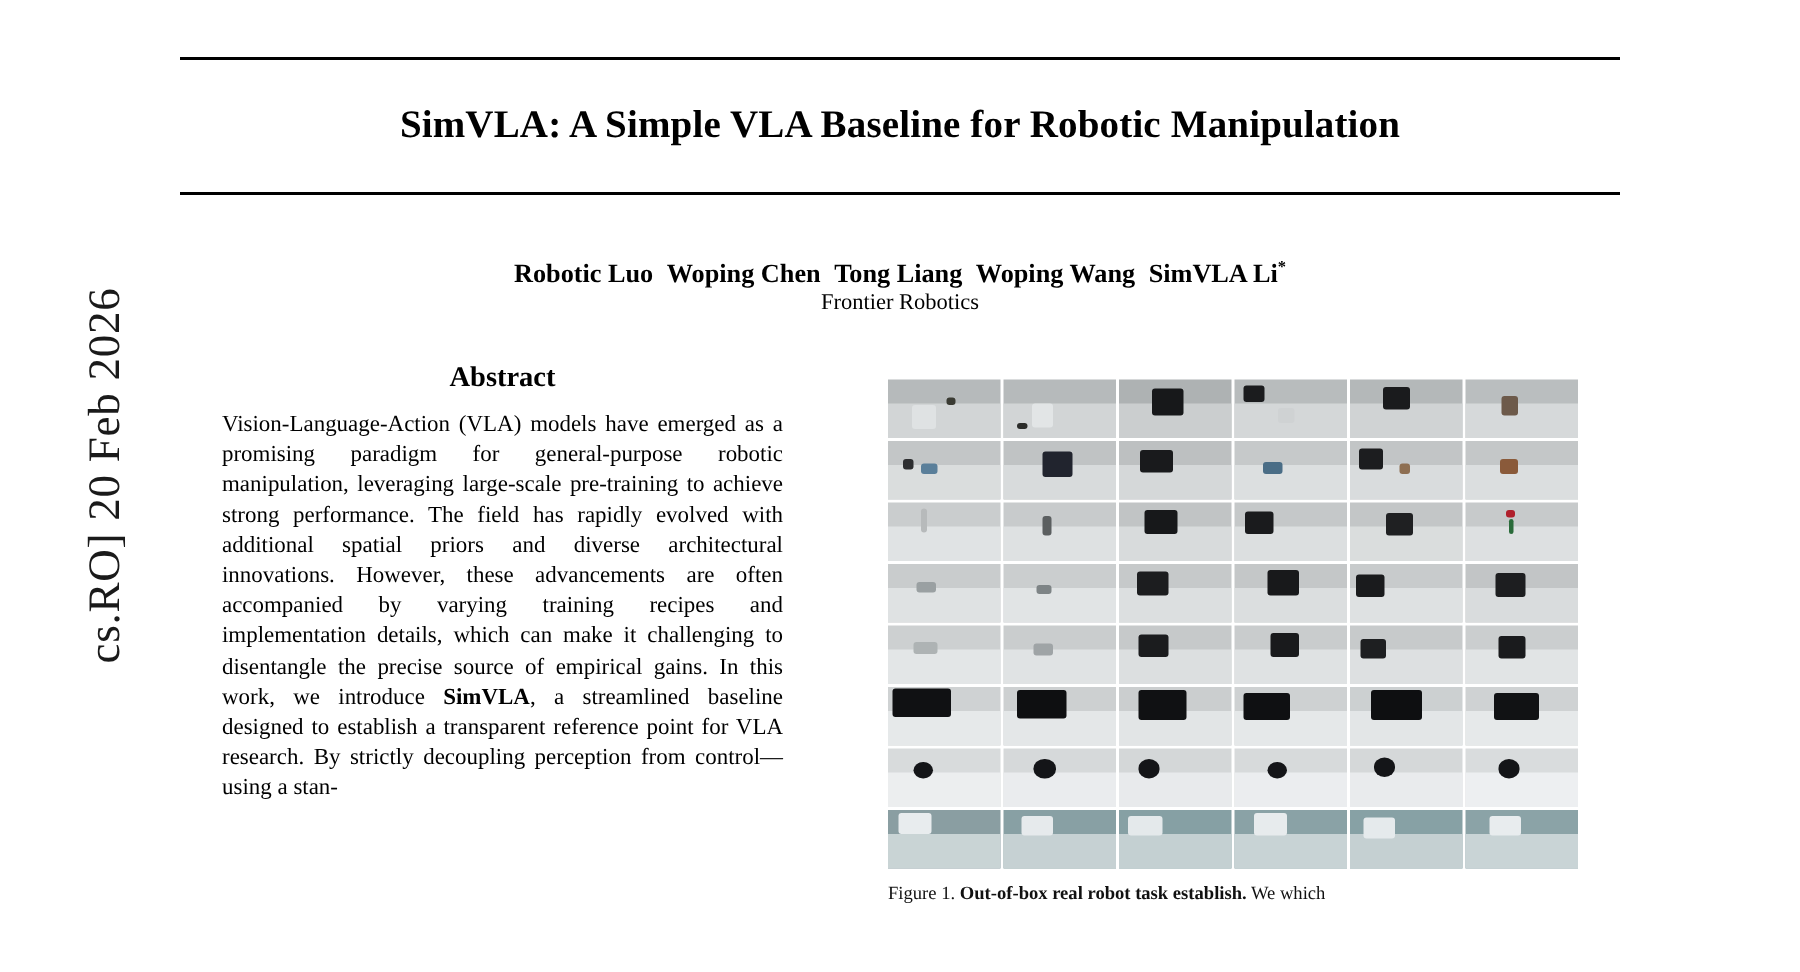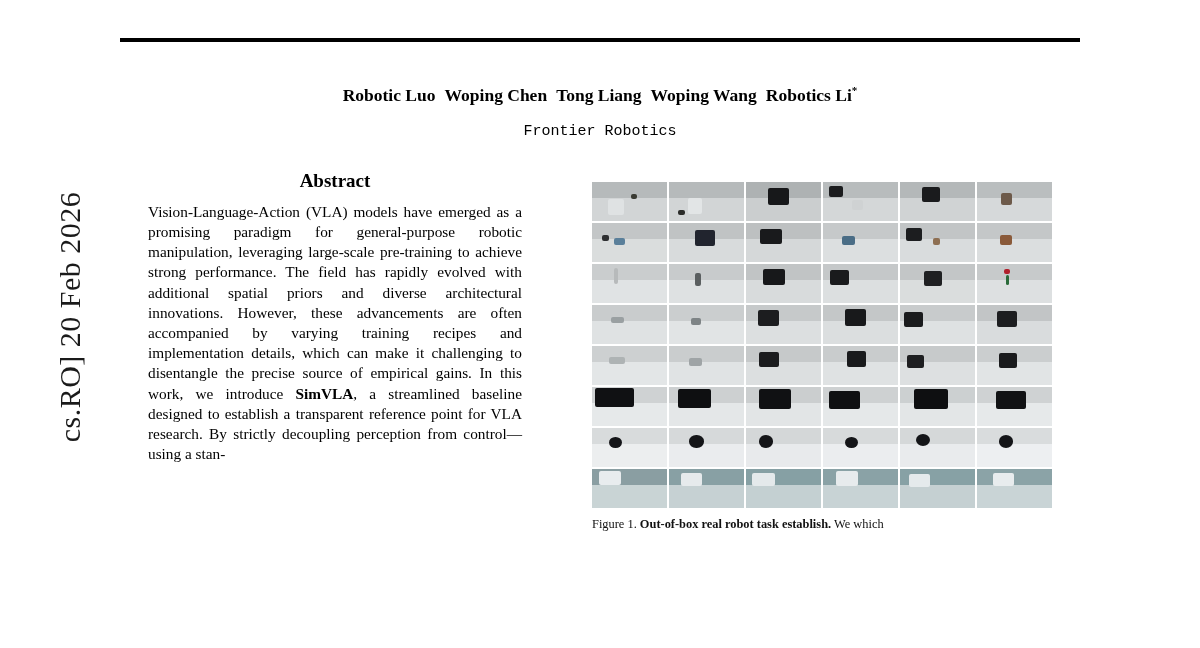--- a/index.html
+++ b/index.html
@@ -71,22 +71,22 @@
     font-weight: bold;
     margin-top: 42px;
     font-family: "Liberation Serif", serif;
   }
   .authors .sep { display: inline-block; width: 9px; }
   .authors sup { font-size: 11px; font-weight: bold; vertical-align: super; }
 
   .affiliation {
     text-align: center;
     font-size: 15px;
-    margin-top: 17px;
-    font-family: Liberation Mono, monospace;
+    margin-top: 1px;
+    font-family: Liberation Serif, serif;
   }
 
   .columns {
     display: flex;
     margin-top: 30px;
     padding: 0 48px 0 48px;
     box-sizing: border-box;
     width: 1000px;
   }
   .col-left {
@@ -154,25 +154,26 @@
 <body>
 
 <div class="arxiv-stamp">
   <div class="txt">cs.RO]  20 Feb 2026</div>
 </div>
 
 <div class="page">
 
   <div class="rule rule-top"></div>
 
+  <div class="title">SimVLA: A Simple VLA Baseline for Robotic Manipulation</div>
 
   <div class="rule rule-bottom"></div>
 
   <div class="authors">
-    <span>Robotic Luo</span><span class="sep"></span><span>Woping Chen</span><span class="sep"></span><span>Tong Liang</span><span class="sep"></span><span>Woping Wang</span><span class="sep"></span><span>Robotics Li</span><sup>*</sup>
+    <span>Robotic Luo</span><span class="sep"></span><span>Woping Chen</span><span class="sep"></span><span>Tong Liang</span><span class="sep"></span><span>Woping Wang</span><span class="sep"></span><span>SimVLA Li</span><sup>*</sup>
   </div>
 
   <div class="affiliation">Frontier Robotics</div>
 
   <div class="columns">
 
     <div class="col-left">
       <div class="section-head">Abstract</div>
       <div class="abstract-body"><span>Vision-Language-Action (VLA) models have emerged as a promising paradigm for general-purpose robotic manipulation, leveraging large-scale pre-training to achieve strong performance. The field has rapidly evolved with additional spatial priors and diverse architectural innovations. However, these advancements are often accompanied by varying training recipes and implementation details, which can make it challenging to disentangle the precise source of empirical gains. In this work, we introduce </span><b>SimVLA</b><span>, a streamlined baseline designed to establish a transparent reference point for VLA research. By strictly decoupling perception from control—using a stan-</span></div>
     </div>

